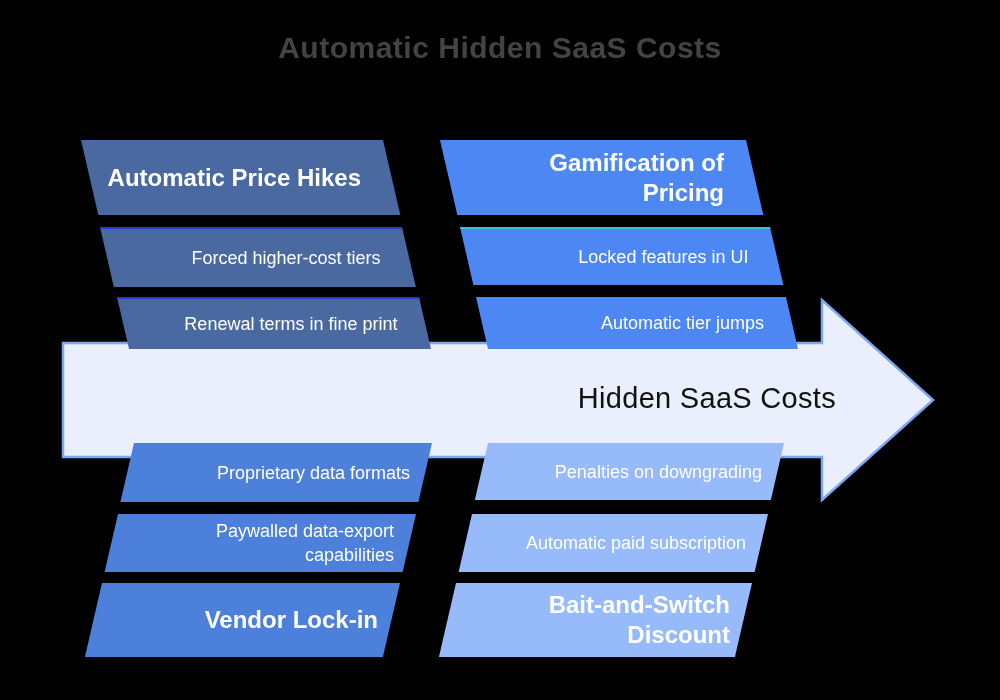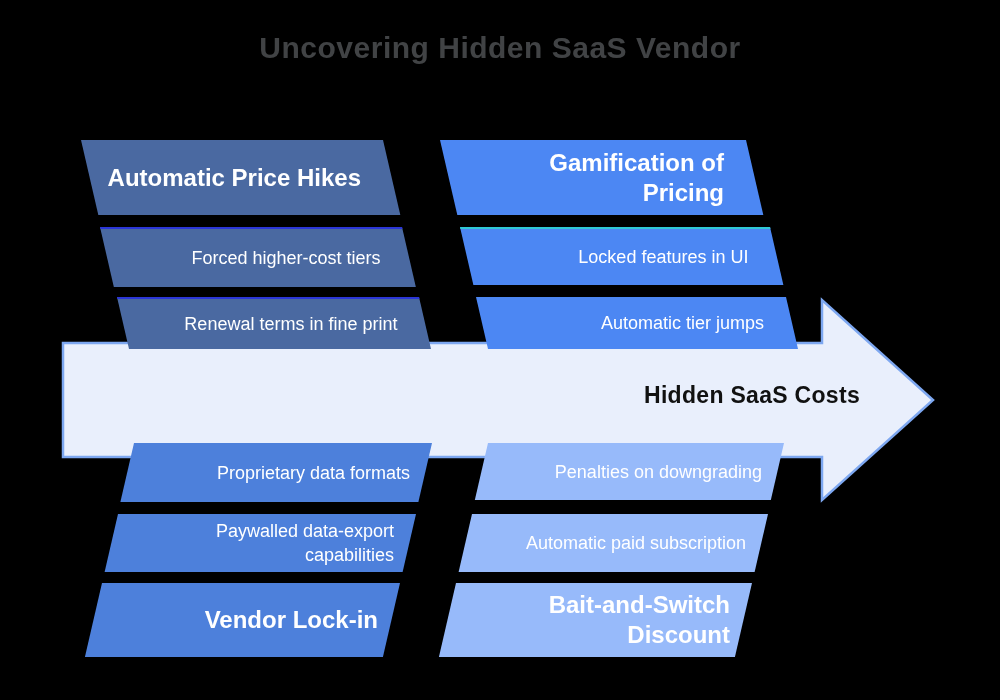--- a/index.html
+++ b/index.html
@@ -14,23 +14,23 @@
   .title {
     position: absolute; left: 0; top: 30px; width: 1000px;
     text-align: center;
     font-size: 30px; font-weight: bold; line-height: 36px;
     color: var(--title-text, #434343);
     letter-spacing: 0.5px;
   }
 
   .spine-svg { position: absolute; left: 0; top: 0; width: 1000px; height: 700px; }
   .spine-label {
-    position: absolute; left: 500px; top: 382px; width: 360px;
+    position: absolute; left: 476px; top: 382px; width: 360px;
     text-align: right;
-    font-size: 23px; font-weight: bold; color: #111;
+    font-size: 29px; font-weight: normal; color: #111;
     letter-spacing: 0.3px;
   }
 
   .shape {
     position: absolute;
     box-sizing: border-box;
     transform-origin: 0 0;
   }
   .skew-top    { transform: skewX(13deg); }
   .skew-bottom { transform: skewX(-13deg); }
@@ -74,21 +74,21 @@
   
   .s-br-1  { left: 488px; top: 443px; width: 296px; height: 57px; }
   .s-br-2  { left: 472px; top: 514px; width: 296px; height: 58px; }
   .s-br-h  { left: 456px; top: 583px; width: 296px; height: 74px; }
 </style>
 </head>
 <body>
 
 <div id="canvas">
 
-  <div class="title">Uncovering Hidden SaaS Vendor</div>
+  <div class="title">Automatic Hidden SaaS Costs</div>
 
   <svg class="spine-svg" viewBox="0 0 1000 700" xmlns="http://www.w3.org/2000/svg">
     <polygon points="63,343 822,343 822,300 933,400 822,500 822,457 63,457" fill="#e9effc" stroke="#7da7f0" stroke-width="2.5" stroke-linejoin="miter"></polygon>
   </svg>
 
   <div class="spine-label">Hidden SaaS Costs</div>
 
   <div class="shape header skew-top c-tl s-tl-h">
     <div class="inner">
         <span class="label">Automatic Price Hikes</span>

